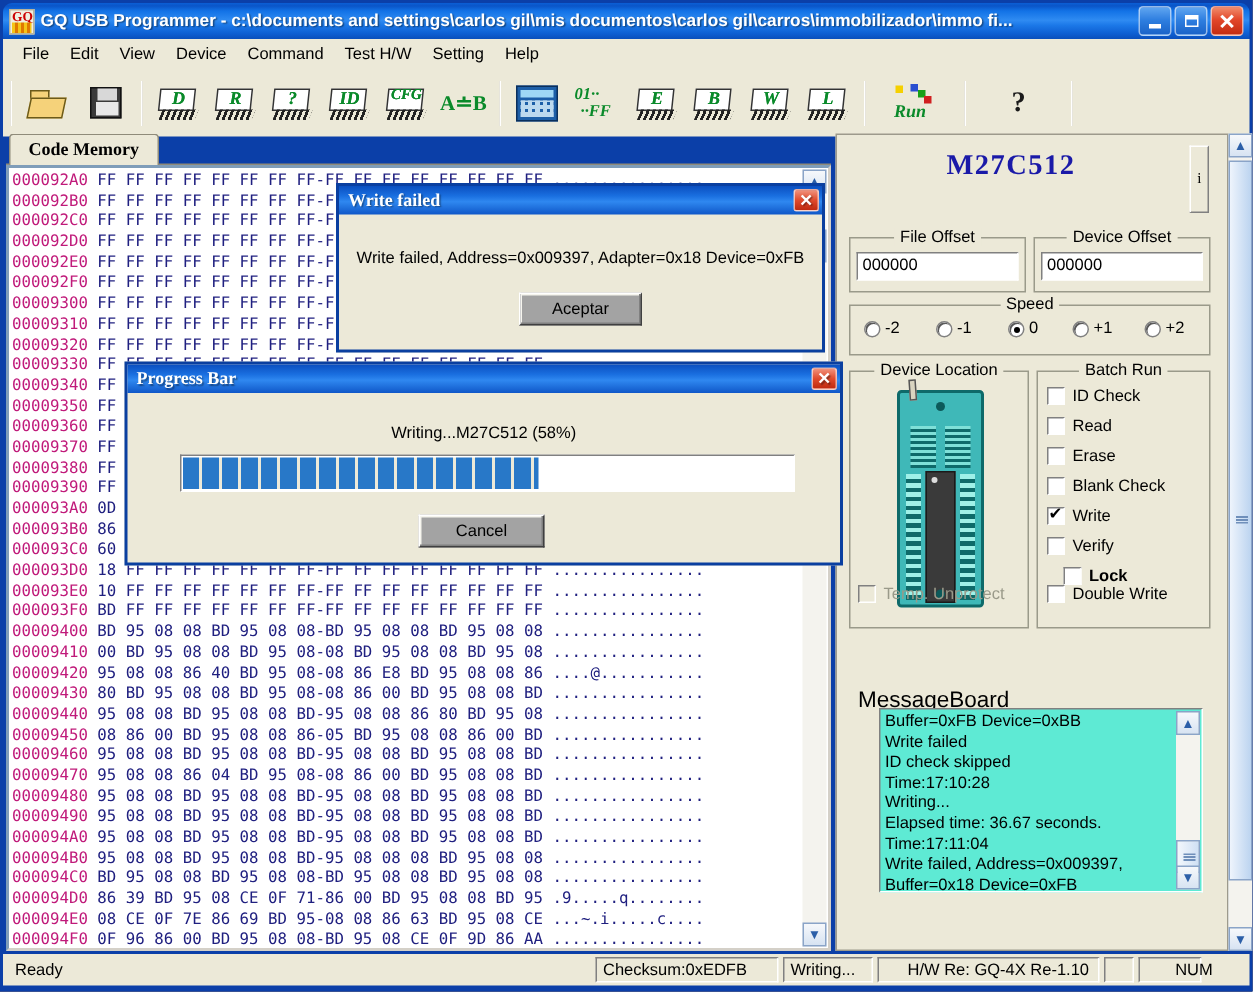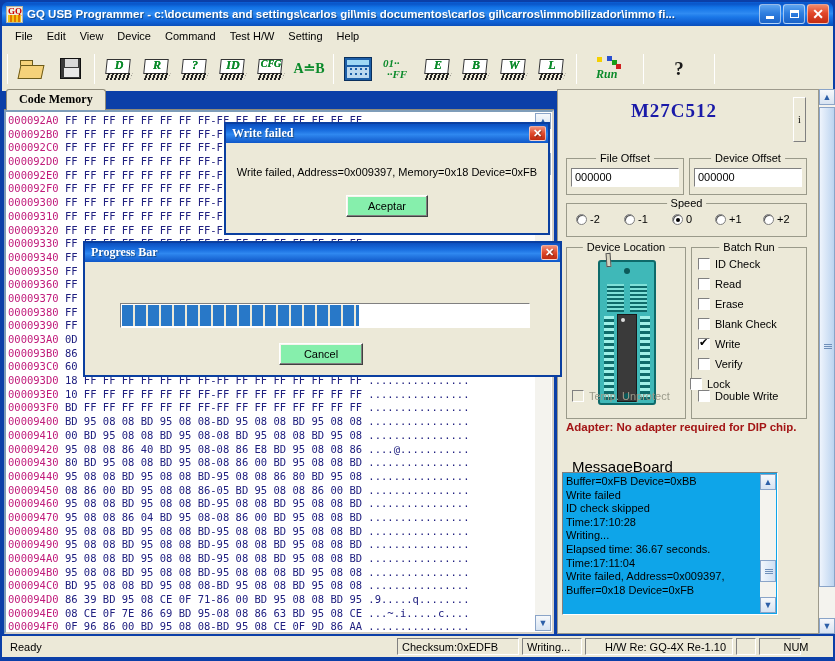--- a/index.html
+++ b/index.html
@@ -279,22 +279,22 @@
     content:""; position:absolute; left:3px; top:3px; width:4px; height:4px;
     border-radius:50%; background:#ddd;
   }
 
   .adapter {
     position:absolute; left:8px; top:330px; width:246px;
     font-size:11.5px; font-weight:bold; color:#a31515; line-height:14px;
   }
   .mbtitle { position:absolute; left:14px; top:368px; font-size:15px; }
   .mbbox {
-    position:absolute; left:4px; top:382px; width:216px; height:143px;
-    background:#0ea5e9; border:1px solid; border-color:#808080 #fff #fff #808080;
+    position:absolute; left:28px; top:382px; width:216px; height:123px;
+    background:#5eead4; border:1px solid; border-color:#808080 #fff #fff #808080;
   }
   .mbtext {
     position:absolute; left:3px; top:2px; right:17px;
     font-family:"Liberation Sans", sans-serif; font-size:11px;
     line-height:13.6px; color:#000; white-space:pre-wrap;
   }
 
   
   .outersb {
     position:absolute; left:819px; top:89px; width:16px; height:545px;
@@ -325,21 +325,21 @@
     margin-left:auto; margin-right:2px; width:17px; height:15px;
     background: linear-gradient(to bottom,#f0907a,#e04a2c 50%,#bf2a10);
     border:1px solid rgba(255,255,255,.6); border-radius:2px;
     color:#fff; font-size:11px; font-weight:bold;
     display:flex; align-items:center; justify-content:center;
   }
   .dlg .msg {
     position:absolute; left:0; right:0; text-align:center; font-size:11px; color:#000;
   }
   .btn3d {
-    position:absolute; background:#86efac;
+    position:absolute; background:#a3a3a3;
     border:1px solid; border-color:#fff #404040 #404040 #fff;
     box-shadow: inset -1px -1px 0 #808080, inset 1px 1px 0 #f6f5ee;
     font-size:11px; display:flex; align-items:center; justify-content:center;
     color:#000;
   }
   .pbar {
     position:absolute; background:#fff; border:1px solid; border-color:#808080 #fff #fff #808080;
   }
   .pbar .fill {
     position:absolute; left:1px; top:1px; bottom:1px;
@@ -585,30 +585,29 @@
       <span>Blank Check</span>
       </div>
     <div class="chk on" style="left:140px; top:248px;">
       <span class="box"></span>
       <span>Write</span>
       </div>
     <div class="chk" style="left:140px; top:268px;">
       <span class="box"></span>
       <span>Verify</span>
       </div>
-    <div class="chk" style="left:132px; top:288px;">
+    <div class="chk" style="left:151px; top:288px;font-weight:bold;">
       <span class="box"></span>
       <span>Lock</span>
       </div>
     <div class="chk" style="left:140px; top:300px;">
       <span class="box"></span>
       <span>Double Write</span>
       </div>
 
-    <div class="adapter">Adapter: No adapter required for DIP chip.</div>
 
     <div class="mbtitle">MessageBoard</div>
     <div class="mbbox">
       <div class="mbtext" id="mbtext">Buffer=0xFB Device=0xBB
 Write failed
 ID check skipped
 Time:17:10:28
 Writing...
 Elapsed time: 36.67 seconds.
 Time:17:11:04
@@ -642,28 +641,29 @@
     <div class="spanel" style="width:20px;"></div>
     <div class="spanel" style="width:29px; justify-content:center;padding-left:36px;">NUM</div>
     <div class="spanel" style="width:26px; border-color:transparent;"></div>
   </div>
 
   <div class="dlg" style="left:224px; top:122px; width:326px; height:113px;">
     <div class="cap">
       <span>Write failed</span>
       <span class="capx">✕</span>
     </div>
-    <div class="msg" style="top:42px;">Write failed, Address=0x009397, Memory=0x18 Device=0xFB</div>
+    <div class="msg" style="top:42px;">Write failed, Address=0x009397, Adapter=0x18 Device=0xFB</div>
     <div class="btn3d" style="left:120px; top:71px; width:82px; height:22px;">Aceptar</div>
   </div>
 
   <div class="dlg" style="left:83px; top:241px; width:479px; height:136px;">
     <div class="cap">
       <span>Progress Bar</span>
       <span class="capx">✕</span>
     </div>
+    <div class="msg" style="top:40px;">Writing...M27C512 (58%)</div>
     <div class="pbar" style="left:35px; top:60px; width:410px; height:25px;">
       <div class="fill" id="pbfill" style="width: 58%;"></div>
     </div>
     <div class="btn3d" style="left:194px; top:100px; width:84px; height:22px;">Cancel</div>
   </div>
 
 </div>
 
 </body></html>

